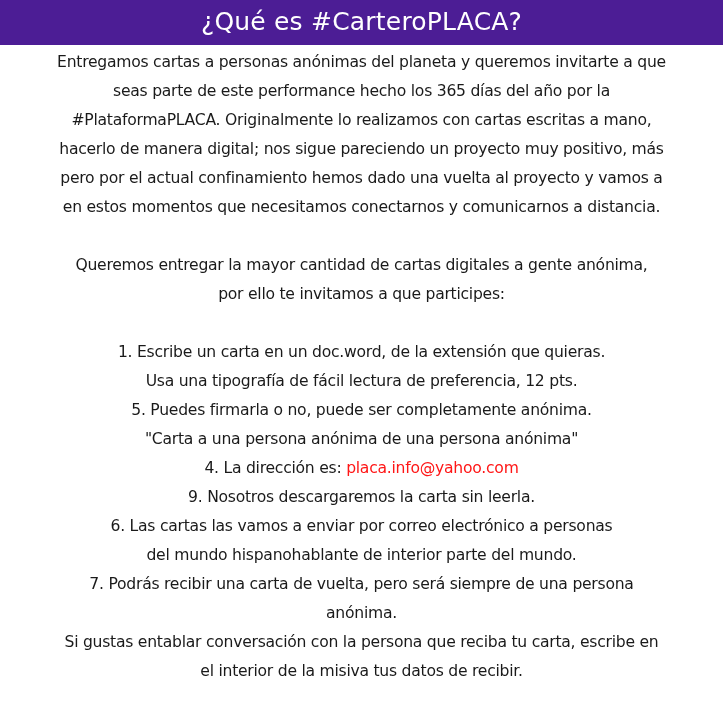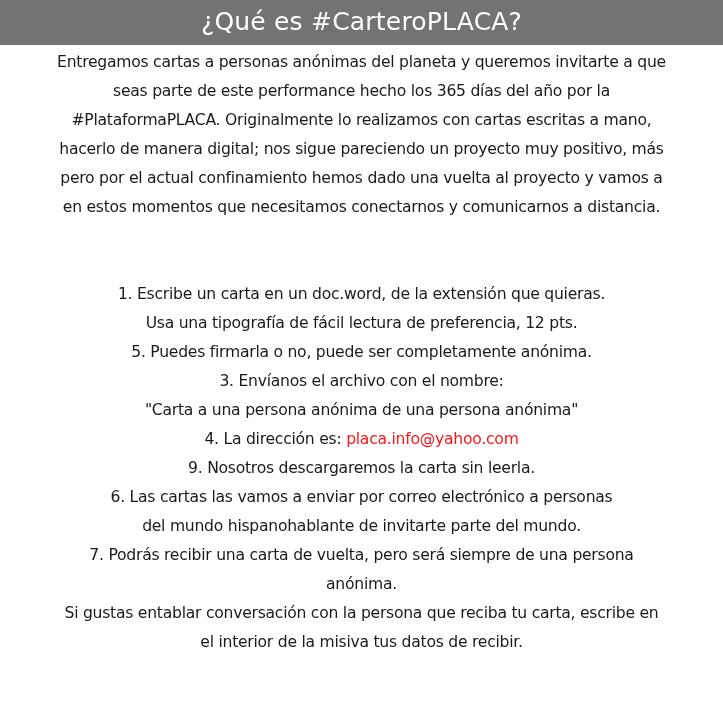--- a/index.html
+++ b/index.html
@@ -14,21 +14,21 @@
       position: relative;
       font-family: "DejaVu Sans", "Liberation Sans", sans-serif;
       color: #1a1a1a;
     }
     .header {
       position: absolute;
       left: 0;
       top: 0;
       width: 723px;
       height: 45px;
-      background: #737373;
+      background: #4c1d95;
       display: flex;
       align-items: center;
       justify-content: center;
     }
     .header-title {
       color: #ffffff;
       font-size: 25px;
       letter-spacing: 0.2px;
       line-height: 45px;
       margin-top: -2px;
@@ -68,33 +68,36 @@
     <span class="line">Entregamos cartas a personas anónimas del planeta y queremos invitarte a que</span>
     <span class="line">seas parte de este performance hecho los 365 días del año por la</span>
     <span class="line">#PlataformaPLACA. Originalmente lo realizamos con cartas escritas a mano,</span>
     <span class="line">hacerlo de manera digital; nos sigue pareciendo un proyecto muy positivo, más</span>
     <span class="line">pero por el actual confinamiento hemos dado una vuelta al proyecto y vamos a</span>
     <span class="line">en estos momentos que necesitamos conectarnos y comunicarnos a distancia.</span>
   </div>
 
   <span class="blank"></span>
 
+  <div>
+    <span class="line">Queremos entregar la mayor cantidad de cartas digitales a gente anónima,</span>
+    <span class="line">por ello te invitamos a que participes:</span>
+  </div>
 
   <span class="blank"></span>
 
   <div>
     <span class="line">1. Escribe un carta en un doc.word, de la extensión que quieras.</span>
     <span class="line">Usa una tipografía de fácil lectura de preferencia, 12 pts.</span>
     <span class="line">5. Puedes firmarla o no, puede ser completamente anónima.</span>
-    <span class="line">3. Envíanos el archivo con el nombre:</span>
     <span class="line">"Carta a una persona anónima de una persona anónima"</span>
     <span class="line"><span>4. La dirección es: </span><span class="email">placa.info@yahoo.com</span></span>
     <span class="line">9. Nosotros descargaremos la carta sin leerla.</span>
     <span class="line">6. Las cartas las vamos a enviar por correo electrónico a personas</span>
-    <span class="line">del mundo hispanohablante de invitarte parte del mundo.</span>
+    <span class="line">del mundo hispanohablante de interior parte del mundo.</span>
     <span class="line">7. Podrás recibir una carta de vuelta, pero será siempre de una persona</span>
     <span class="line">anónima.</span>
   </div>
 
   <div>
     <span class="line">Si gustas entablar conversación con la persona que reciba tu carta, escribe en</span>
     <span class="line">el interior de la misiva tus datos de recibir.</span>
   </div>
 </div>
 

